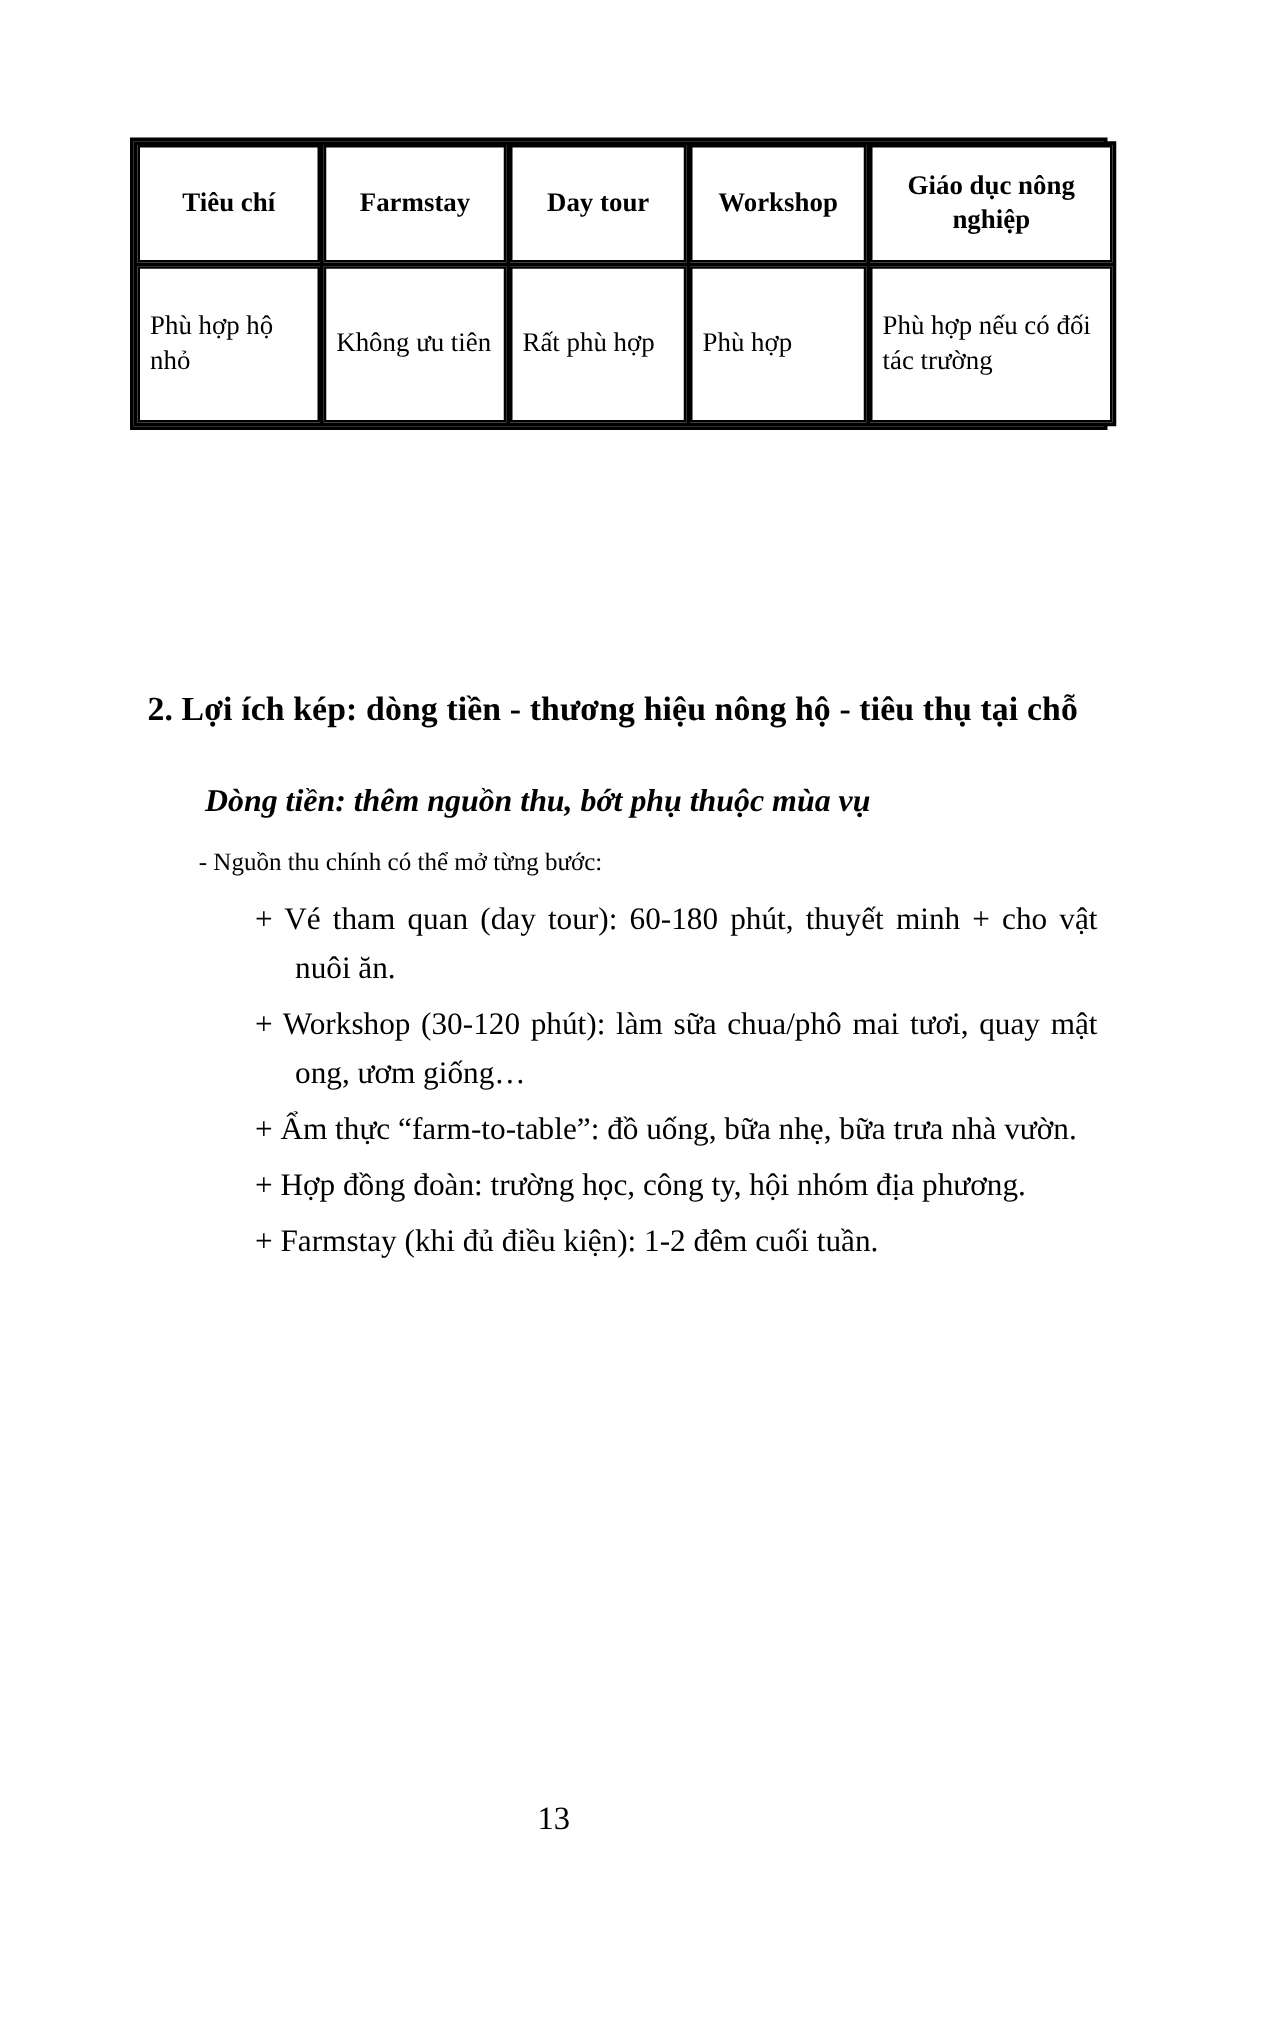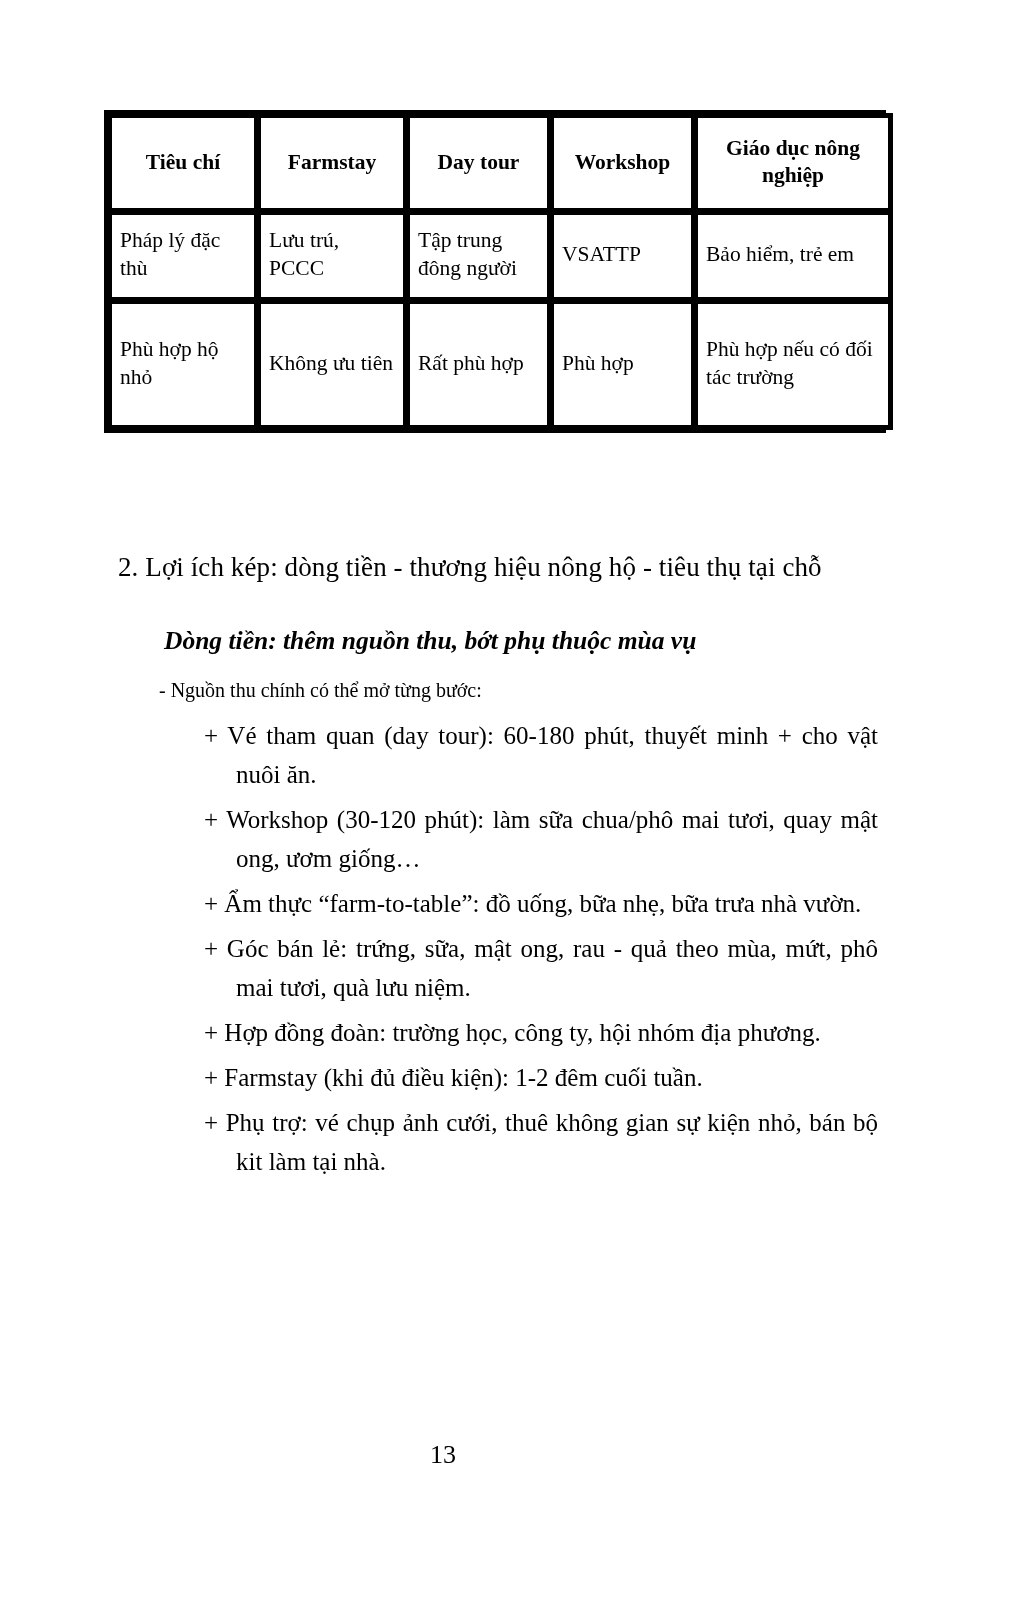--- a/index.html
+++ b/index.html
@@ -70,21 +70,21 @@
   .content {
     position: absolute;
     left: 104px;
     top: 548px;
     width: 790px;
   }
 
   h2.section-heading {
     margin: 0;
     font-size: 27px;
-    font-weight: normal;
+    font-weight: bold;
     line-height: 1.48;
     letter-spacing: 0.1px;
     text-indent: 14px;
   }
 
   h3.sub-heading {
     margin: 36px 0 0 0;
     font-size: 25.5px;
     font-weight: bold;
     font-style: italic;
@@ -141,48 +141,39 @@
       <thead>
         <tr>
           <th>Tiêu chí</th>
           <th>Farmstay</th>
           <th>Day tour</th>
           <th>Workshop</th>
           <th>Giáo dục nông nghiệp</th>
         </tr>
       </thead>
       <tbody>
-        <tr class="r2">
-          <td>Pháp lý đặc thù</td>
-          <td>Lưu trú, PCCC</td>
-          <td>Tập trung đông người</td>
-          <td>VSATTP</td>
-          <td>Bảo hiểm, trẻ em</td>
-        </tr>
         <tr class="r3">
           <td>Phù hợp hộ nhỏ</td>
           <td>Không ưu tiên</td>
           <td>Rất phù hợp</td>
           <td>Phù hợp</td>
           <td>Phù hợp nếu có đối tác trường</td>
         </tr>
       </tbody>
     </table>
   </div>
 
   <div class="content">
     <h2 class="section-heading">2. Lợi ích kép: dòng tiền - thương hiệu nông hộ - tiêu thụ tại chỗ</h2>
     <h3 class="sub-heading">Dòng tiền: thêm nguồn thu, bớt phụ thuộc mùa vụ</h3>
     <p class="lead">- Nguồn thu chính có thể mở từng bước:</p>
     <ul class="bullets">
       <li>+ Vé tham quan (day tour): 60-180 phút, thuyết minh + cho vật nuôi ăn.</li>
       <li>+ Workshop (30-120 phút): làm sữa chua/phô mai tươi, quay mật ong, ươm giống…</li>
       <li>+ Ẩm thực “farm-to-table”: đồ uống, bữa nhẹ, bữa trưa nhà vườn.</li>
-      <li>+ Góc bán lẻ: trứng, sữa, mật ong, rau - quả theo mùa, mứt, phô mai tươi, quà lưu niệm.</li>
       <li>+ Hợp đồng đoàn: trường học, công ty, hội nhóm địa phương.</li>
       <li>+ Farmstay (khi đủ điều kiện): 1-2 đêm cuối tuần.</li>
-      <li>+ Phụ trợ: vé chụp ảnh cưới, thuê không gian sự kiện nhỏ, bán bộ kit làm tại nhà.</li>
     </ul>
   </div>
 
   <div class="page-number">13</div>
 
 </div>
 
 </body></html>

